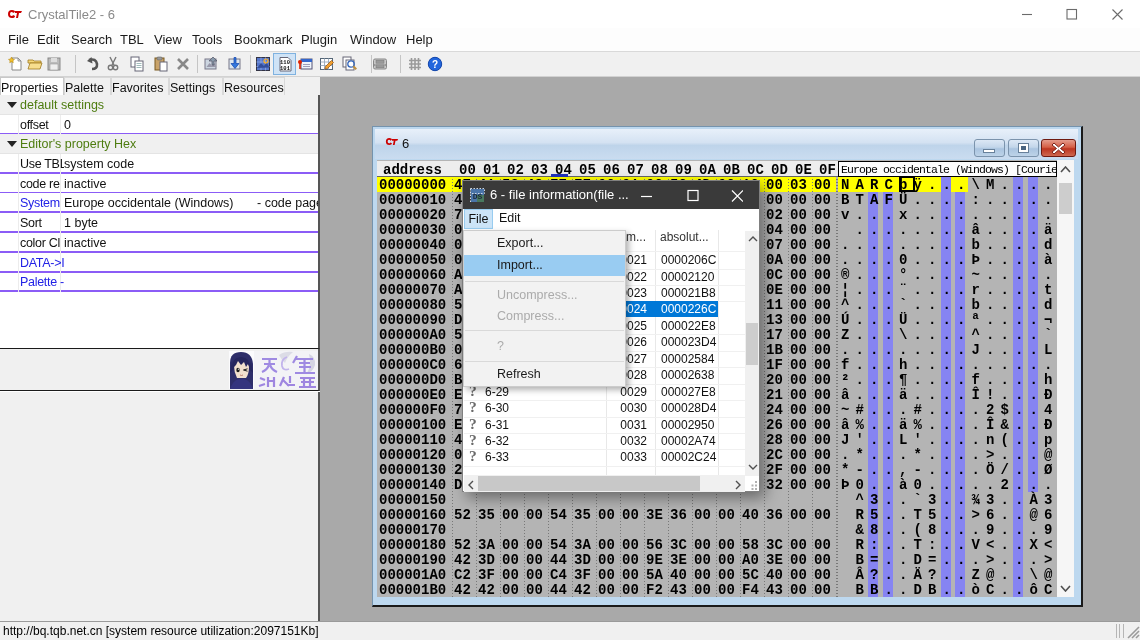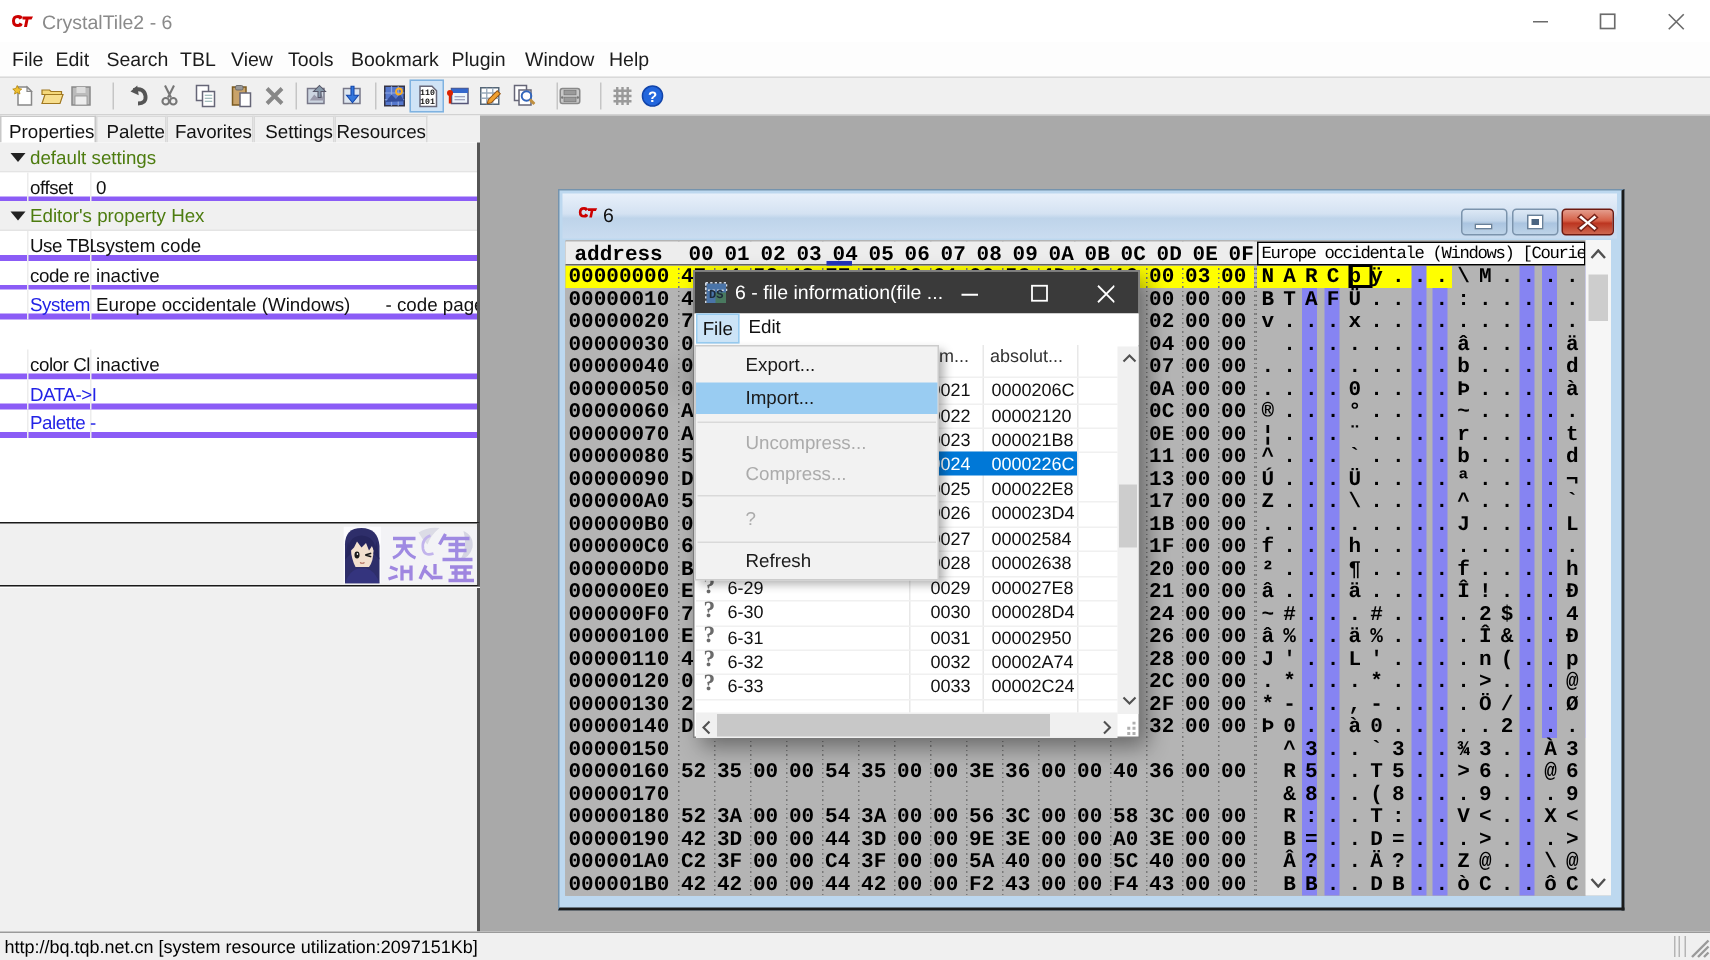--- a/index.html
+++ b/index.html
@@ -9,28 +9,28 @@
 #title{left:0;top:0;width:1140px;height:28px;background:#fff}
 #ttext{left:28px;top:7px;font-size:13px;color:#8a8a8a}
 
 #menubar{left:0;top:28px;width:1140px;height:23px;background:#fdfdfd;font-size:13px;color:#1b1b1b}
 #menubar span{position:absolute;top:4px}
 
 #toolbar{left:0;top:51px;width:1140px;height:26px;background:#f0f0f0;border-top:1px solid #d9d9d9;border-bottom:1px solid #d2d2d2}
 .tsep{top:55px;width:1px;height:18px;background:#c5c5c5}
 
 #tabstrip{left:0;top:77px;width:320px;height:18px;background:#f0f0f0;overflow:hidden}
-.tab{position:absolute;top:0;height:22px;font-size:12.5px;color:#111;background:#f0f0f0;border:1px solid #d9d9d9;border-bottom:none;padding-top:3px;text-align:right}
+.tab{position:absolute;top:0;height:22px;font-size:12.5px;color:#111;background:#f0f0f0;border:1px solid #d9d9d9;border-bottom:none;padding-top:3px;text-align:left}
 .tabact{background:#fff;border:1px solid #c8c8c8;border-bottom:none}
 
 #props{left:0;top:95px;width:320px;height:253px;background:#fff;border-right:2px solid #555;overflow:hidden}
 .cat{position:absolute;left:0;width:318px;height:20px;background:#f0f0f0;font-size:12.5px;color:#4d7c0f;border-bottom:1px solid #e4e4e4}
 .cat b{font-weight:normal;position:absolute;left:20px;top:3px}
 .tri{position:absolute;left:7px;top:7px;width:0;height:0;border-left:5px solid transparent;border-right:5px solid transparent;border-top:6px solid #222}
-.prow{position:absolute;left:0;width:318px;height:20px;background:#fff;border-bottom:4px solid #8b5cf6;font-size:12.5px;color:#111}
+.prow{position:absolute;left:0;width:318px;height:20px;background:#fff;border-bottom:2px solid #8b5cf6;font-size:12.5px;color:#111}
 .plab{position:absolute;left:20px;top:3px;width:44px;overflow:hidden;white-space:nowrap;letter-spacing:-0.3px}
 .pval{position:absolute;left:64px;top:3px;width:250px;overflow:hidden;white-space:nowrap}
 .pgl1{position:absolute;left:18px;top:0;width:1px;height:20px;background:#ececec}
 .pgl2{position:absolute;left:60px;top:0;width:1px;height:20px;background:#ececec}
 .blue{color:#2222e6}
 #logopanel{left:0;top:348px;width:320px;height:43px;background:#f0f0f0;border-top:1px solid #1a1a1a;border-bottom:1px solid #1a1a1a;border-right:2px solid #555}
 #belowpanel{left:0;top:392px;width:320px;height:229px;background:#f0f0f0;border-right:2px solid #555}
 
 #mdi{left:320px;top:77px;width:820px;height:544px;background:#a9a9a9}
 
@@ -246,20 +246,26 @@
         <span class="pgl2"></span>
         <span class="plab">code re</span>
         <span class="pval">inactive</span>
       </div>
 <div class="prow" style="top:98px">
         <span class="pgl1"></span>
         <span class="pgl2"></span>
         <span class="plab blue">System I</span>
         <span class="pval">Europe occidentale (Windows)</span>
         <span style="position:absolute;left:257px;top:3px;white-space:nowrap">- code page</span>
+      </div>
+<div class="prow" style="top:118px">
+        <span class="pgl1"></span>
+        <span class="pgl2"></span>
+        <span class="plab">Sort</span>
+        <span class="pval">1 byte</span>
       </div>
 <div class="prow" style="top:138px">
         <span class="pgl1"></span>
         <span class="pgl2"></span>
         <span class="plab">color Cl</span>
         <span class="pval">inactive</span>
       </div>
 <div class="prow" style="top:177px">
         <span class="pgl1"></span>
         <span class="pgl2"></span>

